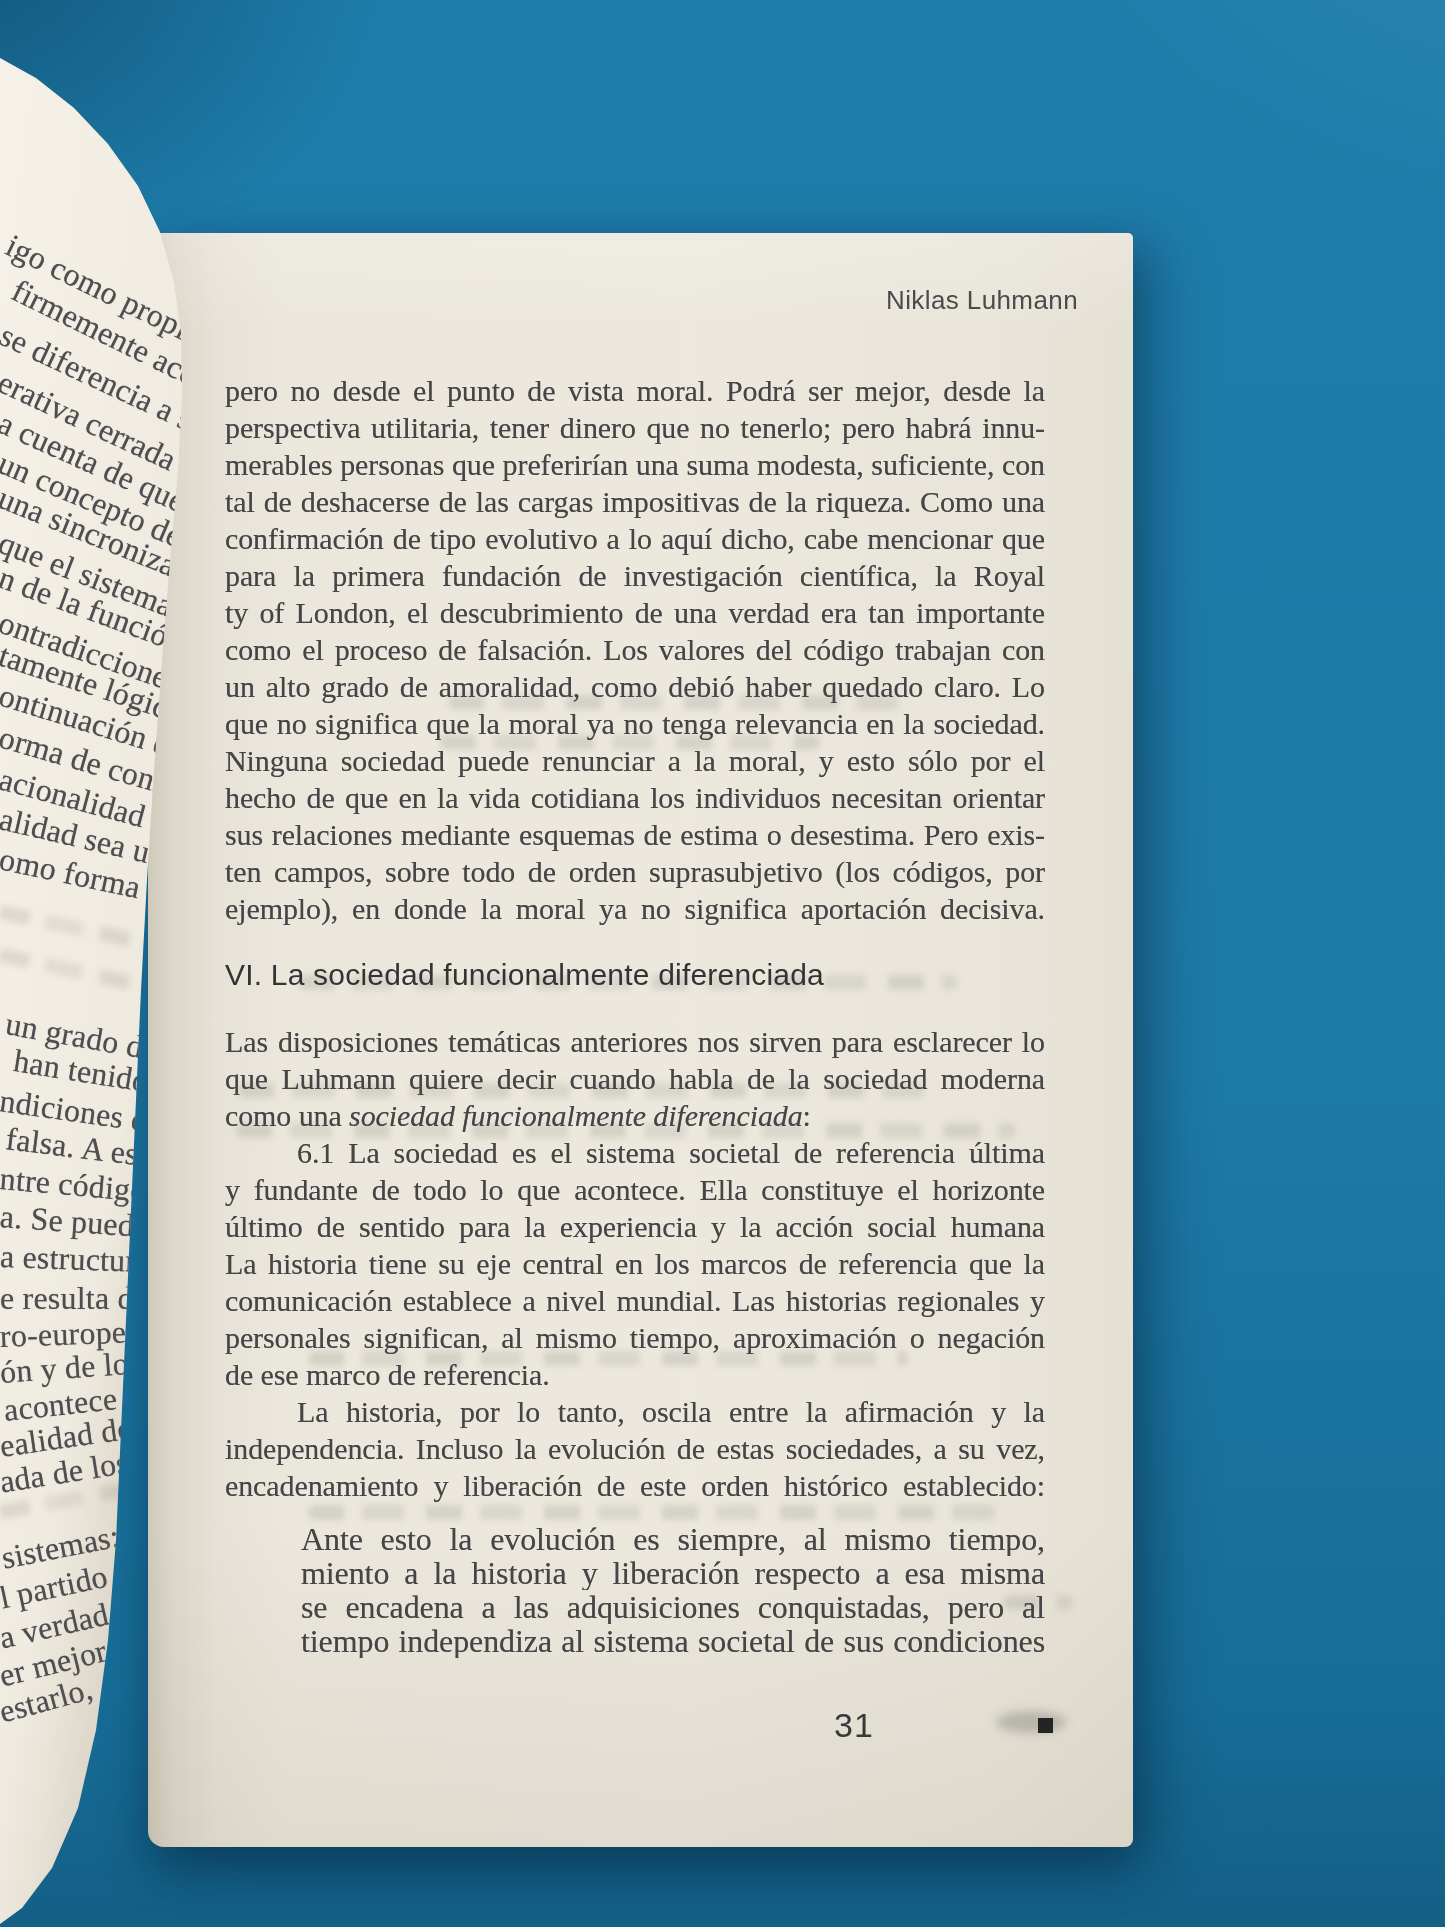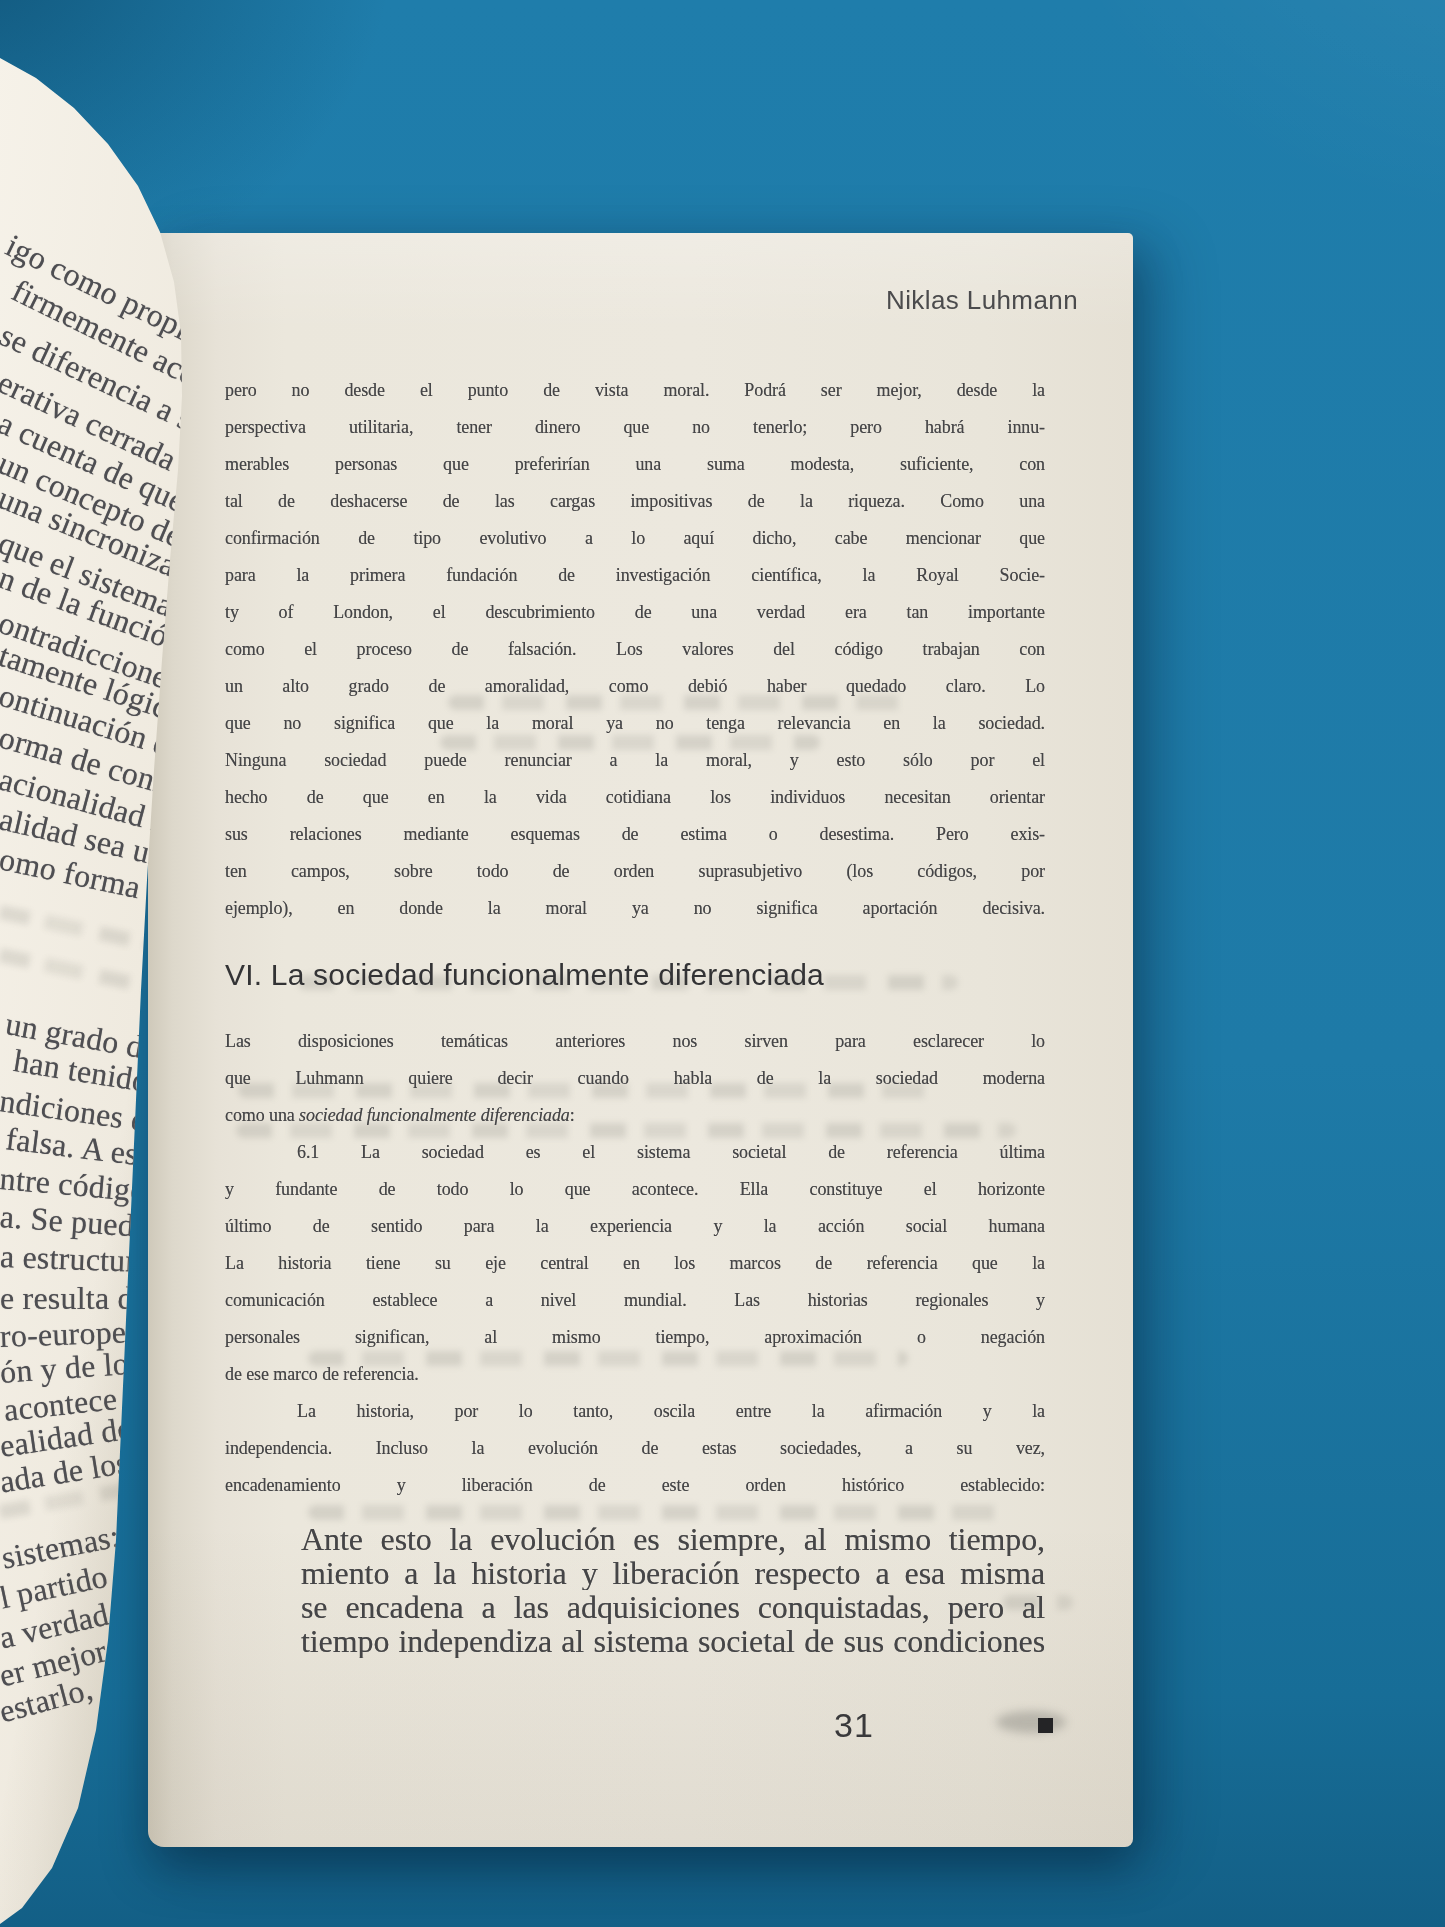--- a/index.html
+++ b/index.html
@@ -29,21 +29,21 @@
     position:absolute;inset:0;border-radius:inherit;pointer-events:none;
     background:linear-gradient(180deg, rgba(255,255,255,.20) 0%, rgba(255,255,255,0) 6%, rgba(0,0,0,0) 80%, rgba(90,75,50,.08) 100%);
   }
   .running-head{
     position:absolute;left:110px;top:52px;width:820px;text-align:right;
     font-family:"Liberation Sans","DejaVu Sans",sans-serif;
     font-size:26px;color:#4b4b4d;letter-spacing:.4px;
   }
   .text-block{position:absolute;left:77px;top:139px;width:820px;color:#454547;}
   .line{
-    font-size:18px;line-height:37px;height:37px;overflow:hidden;
+    font-size:30px;line-height:37px;height:37px;overflow:hidden;
     text-align:justify;text-align-last:justify;letter-spacing:-0.1px;
     text-shadow:0 0 .6px rgba(60,60,62,.55);
   }
   .line.last{text-align-last:left;}
   .line.ind{text-indent:72px;}
   .section-heading{
     font-family:"Liberation Sans","DejaVu Sans",sans-serif;
     font-size:30px;font-weight:normal;color:#333335;letter-spacing:.2px;
     margin:30px 0 30px 0;line-height:36px;height:36px;
   }

